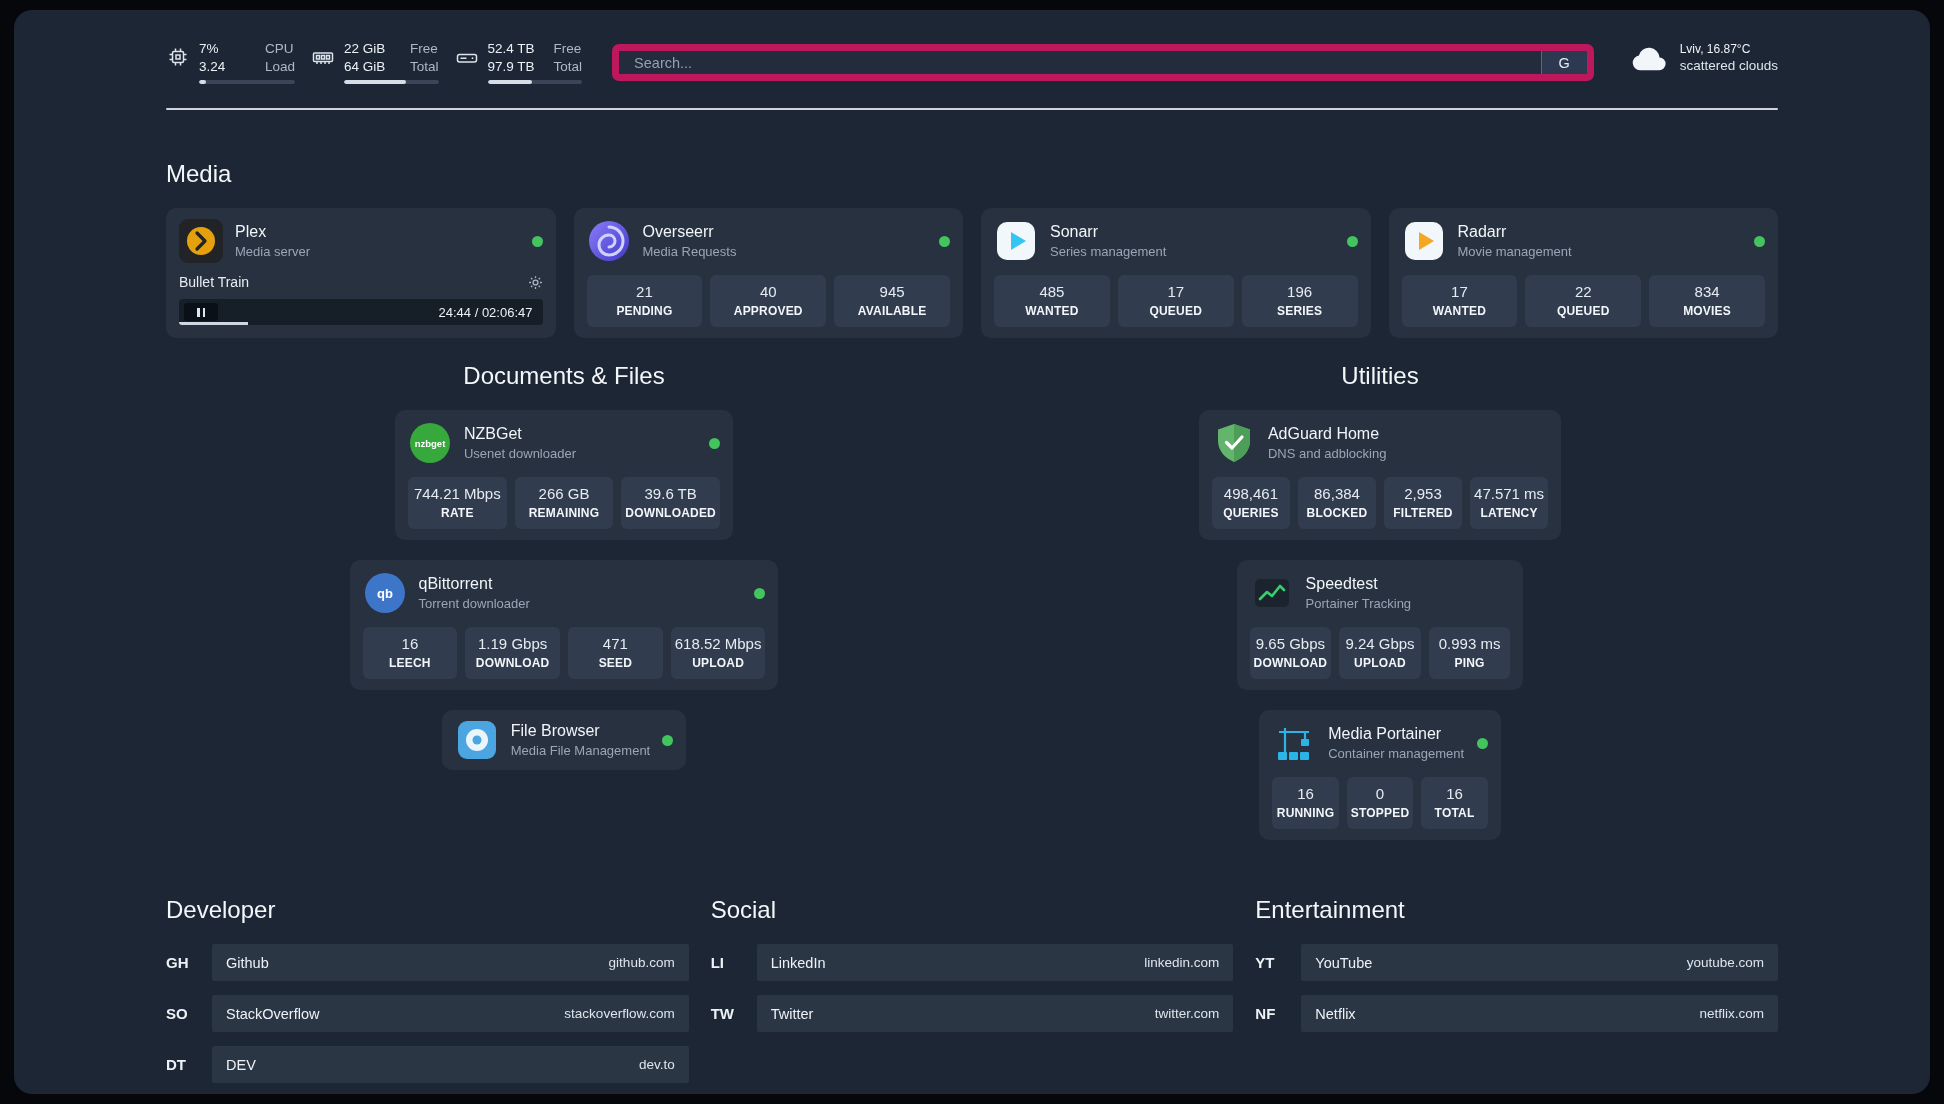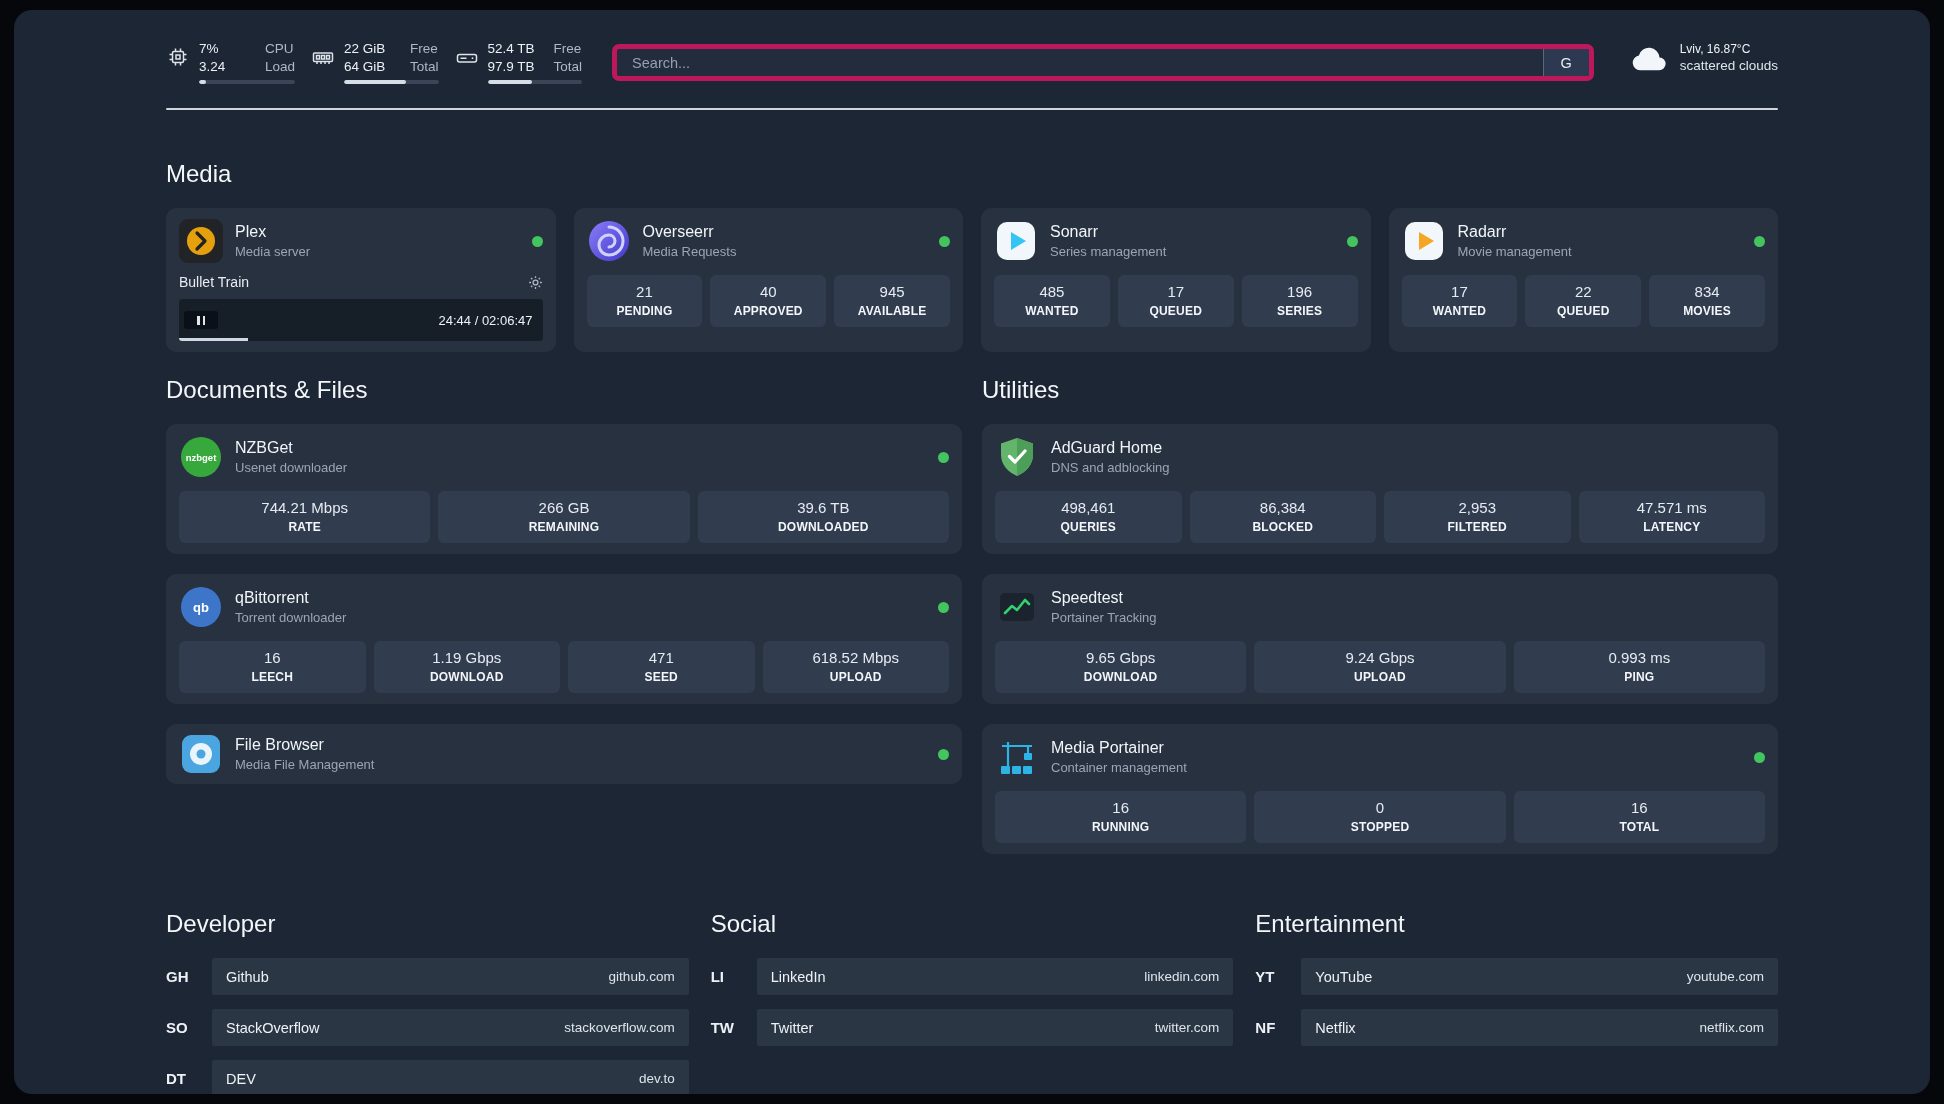--- a/index.html
+++ b/index.html
@@ -14,21 +14,21 @@
   .sysstat { display:flex; align-items:flex-start; gap:9px; margin-right:16px; }
   .sysicon svg { width:24px; height:24px; display:block; margin-top:5px; }
   .sysbody { display:flex; flex-direction:column; }
   .sysrows { display:flex; gap:14px; }
   .syscol { display:flex; flex-direction:column; font-size:13.5px; line-height:1.3; }
   .syscol.vals { color:#edf1f6; min-width:52px; }
   .syscol.labels { color:#aeb8c6; }
   .sysbar { height:4px; background:#3a4557; border-radius:2px; margin-top:5px; overflow:hidden; }
   .sysbar-fill { height:100%; background:#d6dde6; border-radius:2px; }
 
-  .search { flex:1; display:flex; margin:4px 36px 0 14px; height:37px; border:5px solid #be185d; border-radius:7px; background:#222c3c; overflow:hidden; align-items:stretch; }
+  .search { flex:1; display:flex; margin:4px 36px 0 14px; height:37px; border:7px solid #be185d; border-radius:7px; background:#222c3c; overflow:hidden; align-items:stretch; }
   .search input { flex:1; background:transparent; border:none; outline:none; color:#e8edf3; font-size:14.5px; padding:0 15px; font-family:inherit; }
   .search input::placeholder { color:#94a0b1; }
   .search-engine { width:46px; border:none; border-left:1px solid #5a677c; background:#2d3950; color:#e8edf3; font-size:14.5px; cursor:pointer; font-family:inherit; }
 
   .weather { display:flex; align-items:center; gap:12px; margin-top:2px; }
   .weather svg { width:38px; height:28px; display:block; }
   .weather-loc { font-size:12px; color:#f0f4f8; }
   .weather-cond { font-size:13.5px; color:#dde4ec; margin-top:2px; }
 
   .divider { height:2px; background:rgba(240,244,249,0.85); border-radius:1px; margin-top:24px; }
@@ -51,30 +51,30 @@
   .tiles { display:grid; gap:8px; margin-top:12px; }
   .tiles-3 { grid-template-columns:repeat(3,1fr); }
   .tiles-4 { grid-template-columns:repeat(4,1fr); }
   .tile { background:#313d4e; border-radius:6px; text-align:center; padding:8px 4px 9px; }
   .tile-value { font-size:15px; color:#e6ebf2; }
   .tile-label { font-size:12px; font-weight:700; color:#f3f6fa; margin-top:4px; letter-spacing:.2px; }
 
   
   .plex-nowplaying { display:flex; align-items:center; justify-content:space-between; margin-top:11px; font-size:14px; color:#e8edf3; }
   .gear svg { width:15px; height:15px; display:block; }
-  .plex-player { position:relative; margin-top:9px; background:rgba(9,14,22,0.55); border-radius:4px; height:42px; display:flex; align-items:center; padding:0 10px 0 5px; }
+  .plex-player { position:relative; margin-top:9px; background:rgba(9,14,22,0.55); border-radius:4px; height:26px; display:flex; align-items:center; padding:0 10px 0 5px; }
   .pause-btn { background:rgba(5,9,15,0.65); border:none; border-radius:3px; width:34px; height:18px; display:flex; align-items:center; justify-content:center; gap:3px; cursor:pointer; }
   .pbar { width:2.5px; height:9px; background:#dfe6ee; display:block; }
   .plex-time { margin-left:auto; font-size:13px; color:#eef2f7; }
   .plex-progress { position:absolute; left:0; bottom:0; height:3px; width:100%; overflow:hidden; border-radius:0 0 4px 4px; }
   .plex-progress-fill { height:100%; background:#cfd7e2; }
 
   
   .two-col { display:grid; grid-template-columns:1fr 1fr; gap:20px; margin-top:24px; align-items:start; }
-  .col { display:flex; flex-direction:column; gap:20px; }
+  .col { display:flex; flex-direction:column; gap:20px;align-items:center; }
   .col .section-title { margin-bottom:0; }
   .card-compact { padding:8px 13px; }
 
   
   .bookmarks { display:grid; grid-template-columns:repeat(3,1fr); gap:0 22px; margin-top:56px; padding-bottom:36px; }
   .bm-group .section-title { margin-bottom:20px; }
   .bm-row { display:flex; align-items:center; margin-bottom:14px; }
   .bm-abbr { width:46px; font-size:15px; font-weight:600; color:#eef2f7; flex:0 0 auto; }
   .bm-bar { flex:1; background:#2b3645; border-radius:2px; height:37px; display:flex; align-items:center; justify-content:space-between; padding:0 14px; cursor:pointer; }
   .bm-name { font-size:14.5px; color:#eef2f7; }

